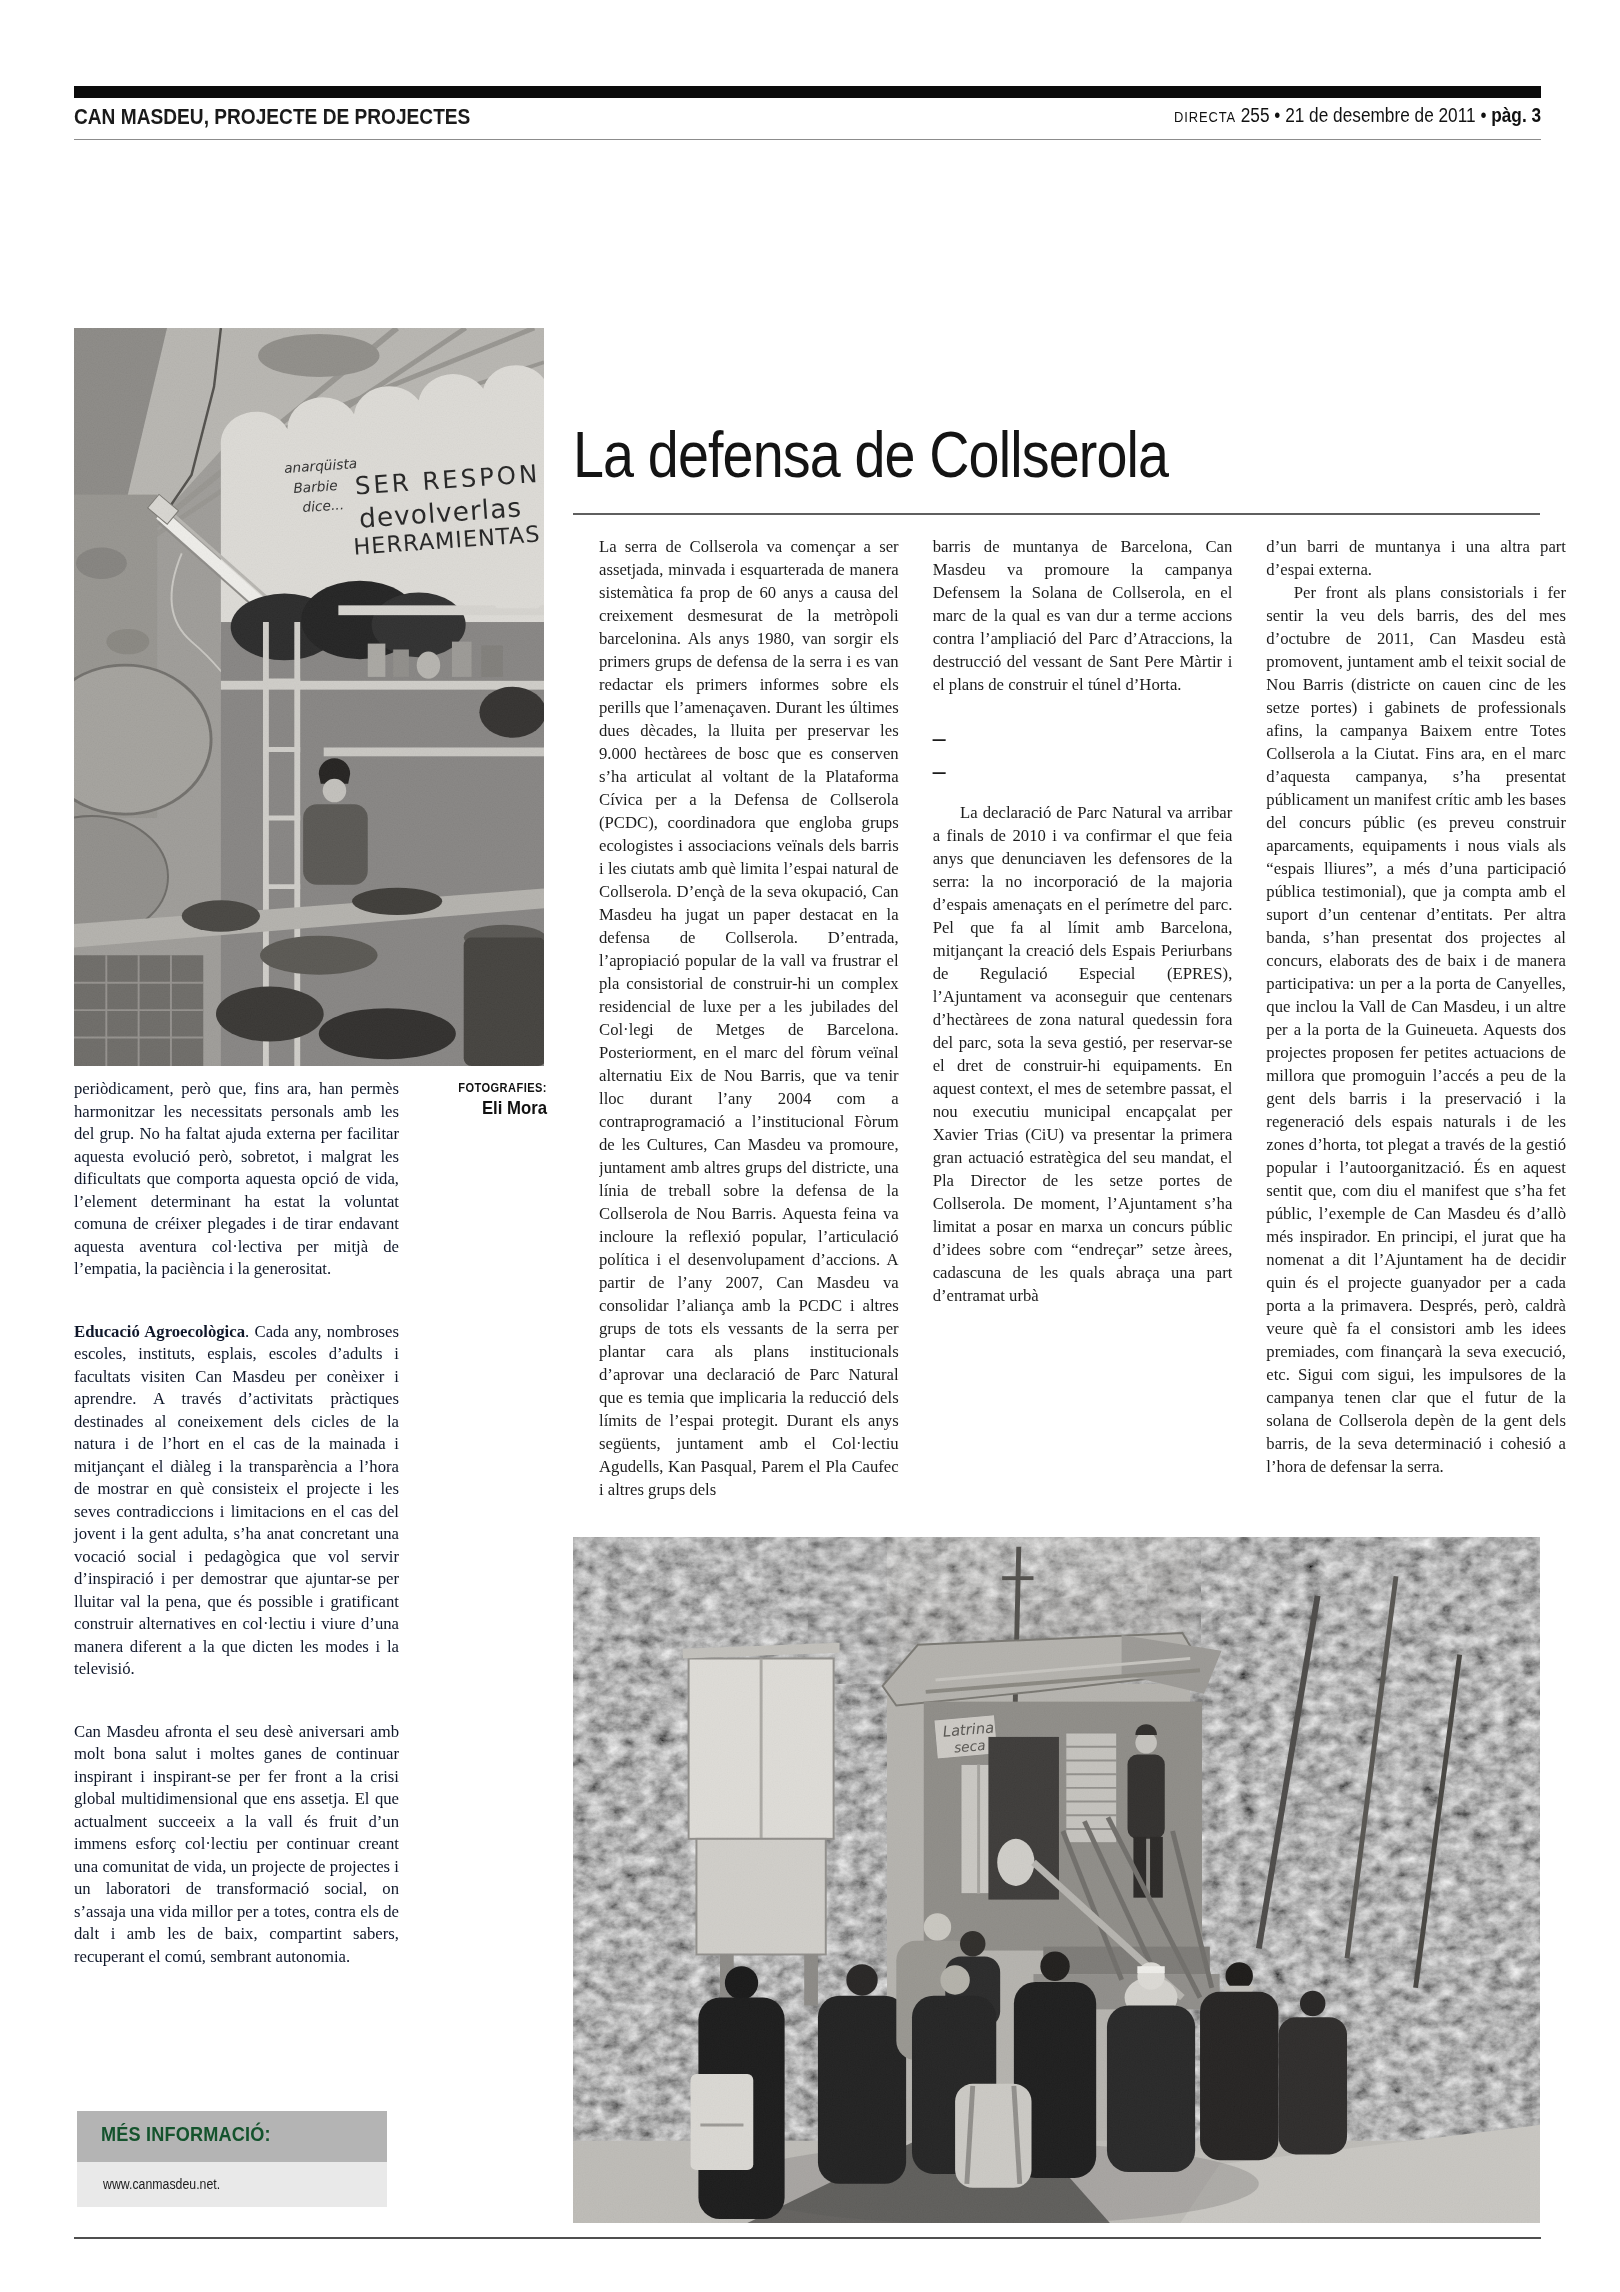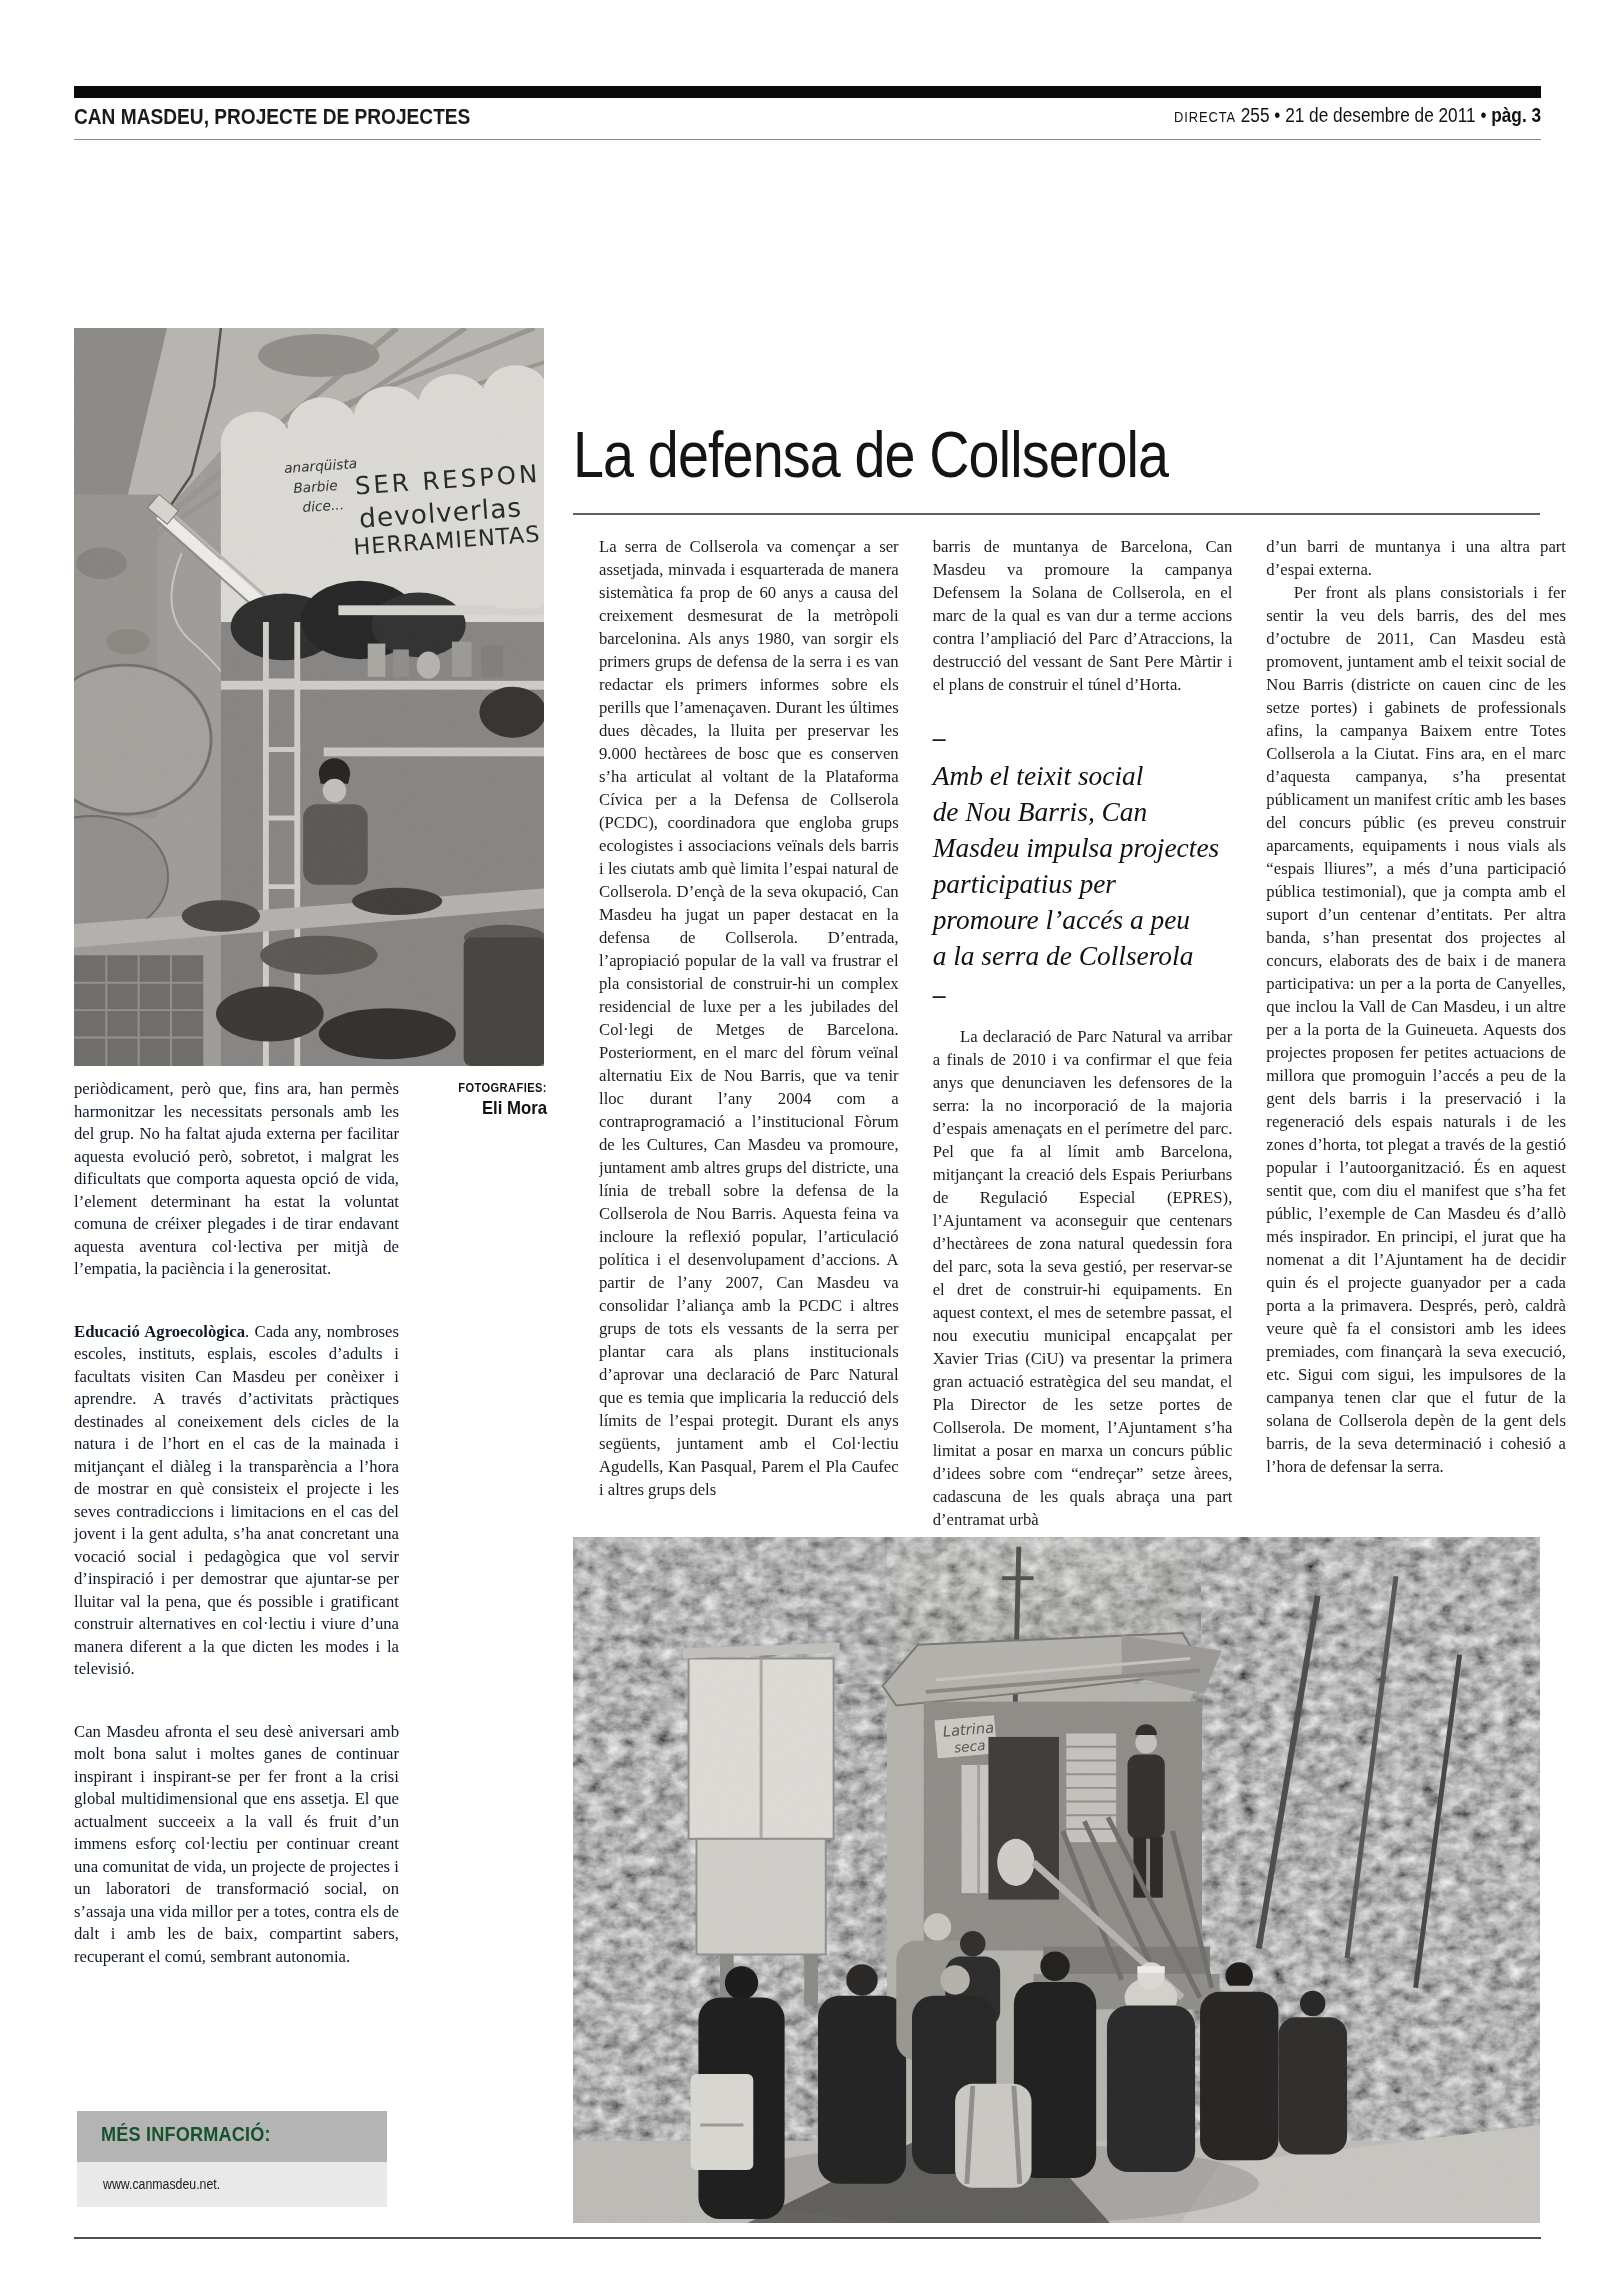--- a/index.html
+++ b/index.html
@@ -196,26 +196,20 @@
   <div class="headline-rule"></div>
 
   <div class="article">
     <div class="col">
       <p>La serra de Collserola va començar a ser assetjada, minvada i esquarterada de manera sistemàtica fa prop de 60 anys a causa del creixement desmesurat de la metròpoli barcelonina. Als anys 1980, van sorgir els primers grups de defensa de la serra i es van redactar els primers informes sobre els perills que l’amenaçaven. Durant les últimes dues dècades, la lluita per preservar les 9.000 hectàrees de bosc que es conserven s’ha articulat al voltant de la Plataforma Cívica per a la Defensa de Collserola (PCDC), coordinadora que engloba grups ecologistes i associacions veïnals dels barris i les ciutats amb què limita l’espai natural de Collserola. D’ençà de la seva okupació, Can Masdeu ha jugat un paper destacat en la defensa de Collserola. D’entrada, l’apropiació popular de la vall va frustrar el pla consistorial de construir-hi un complex residencial de luxe per a les jubilades del Col·legi de Metges de Barcelona. Posteriorment, en el marc del fòrum veïnal alternatiu Eix de Nou Barris, que va tenir lloc durant l’any 2004 com a contraprogramació a l’institucional Fòrum de les Cultures, Can Masdeu va promoure, juntament amb altres grups del districte, una línia de treball sobre la defensa de la Collserola de Nou Barris. Aquesta feina va incloure la reflexió popular, l’articulació política i el desenvolupament d’accions. A partir de l’any 2007, Can Masdeu va consolidar l’aliança amb la PCDC i altres grups de tots els vessants de la serra per plantar cara als plans institucionals d’aprovar una declaració de Parc Natural que es temia que implicaria la reducció dels límits de l’espai protegit. Durant els anys següents, juntament amb el Col·lectiu Agudells, Kan Pasqual, Parem el Pla Caufec i altres grups dels</p>
     </div>
     <div class="col">
       <p>barris de muntanya de Barcelona, Can Masdeu va promoure la campanya Defensem la Solana de Collserola, en el marc de la qual es van dur a terme accions contra l’ampliació del Parc d’Atraccions, la destrucció del vessant de Sant Pere Màrtir i el plans de construir el túnel d’Horta.</p>
       <div class="pullquote">
         <div class="pq-dash">–</div>
-        <div class="pq-text">Amb el teixit social
-de Nou Barris, Can
-Masdeu impulsa projectes
-participatius per
-promoure l’accés a peu
-a la serra de Collserola</div>
         <div class="pq-dash">–</div>
       </div>
       <p class="indent">La declaració de Parc Natural va arribar a finals de 2010 i va confirmar el que feia anys que denunciaven les defensores de la serra: la no incorporació de la majoria d’espais amenaçats en el perímetre del parc. Pel que fa al límit amb Barcelona, mitjançant la creació dels Espais Periurbans de Regulació Especial (EPRES), l’Ajuntament va aconseguir que centenars d’hectàrees de zona natural quedessin fora del parc, sota la seva gestió, per reservar-se el dret de construir-hi equipaments. En aquest context, el mes de setembre passat, el nou executiu municipal encapçalat per Xavier Trias (CiU) va presentar la primera gran actuació estratègica del seu mandat, el Pla Director de les setze portes de Collserola. De moment, l’Ajuntament s’ha limitat a posar en marxa un concurs públic d’idees sobre com “endreçar” setze àrees, cadascuna de les quals abraça una part d’entramat urbà</p>
     </div>
     <div class="col">
       <p>d’un barri de muntanya i una altra part d’espai externa.</p>
       <p class="indent">Per front als plans consistorials i fer sentir la veu dels barris, des del mes d’octubre de 2011, Can Masdeu està promovent, juntament amb el teixit social de Nou Barris (districte on cauen cinc de les setze portes) i gabinets de professionals afins, la campanya Baixem entre Totes Collserola a la Ciutat. Fins ara, en el marc d’aquesta campanya, s’ha presentat públicament un manifest crític amb les bases del concurs públic (es preveu construir aparcaments, equipaments i nous vials als “espais lliures”, a més d’una participació pública testimonial), que ja compta amb el suport d’un centenar d’entitats. Per altra banda, s’han presentat dos projectes al concurs, elaborats des de baix i de manera participativa: un per a la porta de Canyelles, que inclou la Vall de Can Masdeu, i un altre per a la porta de la Guineueta. Aquests dos projectes proposen fer petites actuacions de millora que promoguin l’accés a peu de la gent dels barris i la preservació i la regeneració dels espais naturals i de les zones d’horta, tot plegat a través de la gestió popular i l’autoorganització. És en aquest sentit que, com diu el manifest que s’ha fet públic, l’exemple de Can Masdeu és d’allò més inspirador. En principi, el jurat que ha nomenat a dit l’Ajuntament ha de decidir quin és el projecte guanyador per a cada porta a la primavera. Després, però, caldrà veure què fa el consistori amb les idees premiades, com finançarà la seva execució, etc. Sigui com sigui, les impulsores de la campanya tenen clar que el futur de la solana de Collserola depèn de la gent dels barris, de la seva determinació i cohesió a l’hora de defensar la serra.</p>
     </div>
   </div>
 

